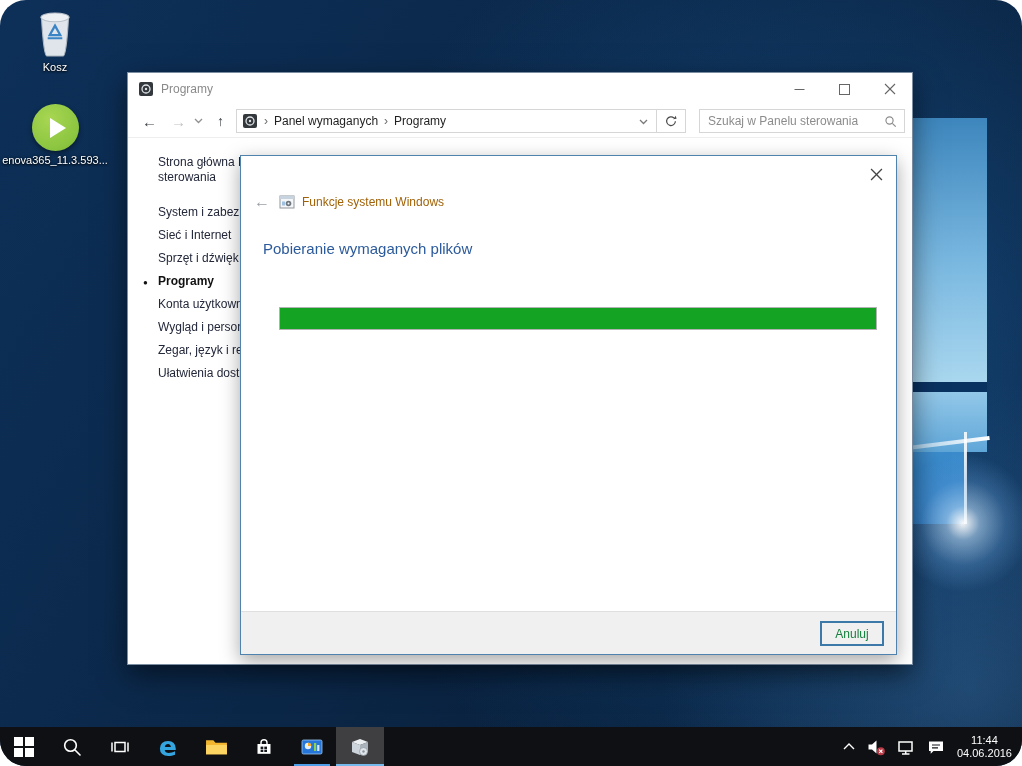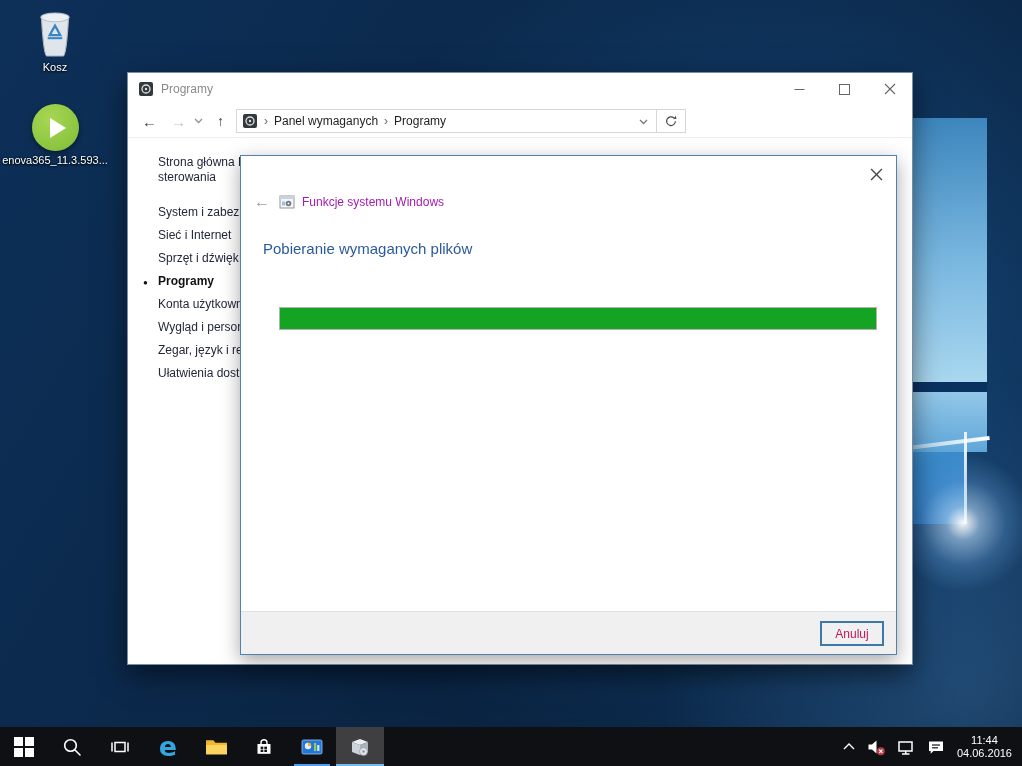--- a/index.html
+++ b/index.html
@@ -3,20 +3,21 @@
 <meta charset="utf-8">
 <style>
   * { margin:0; padding:0; box-sizing:border-box; }
   html,body { width:1022px; height:766px; overflow:hidden; }
   body { font-family:"Liberation Sans", sans-serif; }
   .desktop { position:relative; width:1022px; height:766px; overflow:hidden;
     background:
       radial-gradient(circle at 95% 90%, rgba(80,150,215,0.30), transparent 26%),
       radial-gradient(circle at 82% 48%, rgba(32,110,185,0.50), transparent 55%),
       linear-gradient(120deg,#0d3059 0%, #0b2748 45%, #07192f 100%);
+    border-radius: 26px;
   }
   
   .wp { position:absolute; }
   .wp-pane-top { left:870px; top:118px; width:117px; height:264px;
     background:linear-gradient(180deg,#3d86bd 0%, #7ab8e0 55%, #a9d7ef 100%); }
   .wp-mullion { left:870px; top:382px; width:117px; height:10px; background:#0a3261; }
   .wp-pane-mid { left:870px; top:392px; width:117px; height:60px;
     background:linear-gradient(180deg,#93c8e9,#5fa6d8); }
   .wp-beam { left:858px; top:444px; width:132px; height:4px; background:linear-gradient(90deg,rgba(255,255,255,0.05),#ffffff);
     transform:rotate(-7deg); filter:blur(0.6px); }
@@ -70,27 +71,27 @@
   .side-item.active { font-weight:bold; color:#111; }
   .side-item.active::before { content:"●"; position:absolute; left:-15px; font-size:8px; top:1px; color:#111; }
 
   
   .dialog { position:absolute; left:240px; top:155px; width:657px; height:500px; background:#fff;
     border:1px solid #4f83ad; box-shadow:0 6px 18px rgba(0,0,0,0.35); }
   .dlg-close { position:absolute; top:8px; right:10px; width:20px; height:20px; display:flex; align-items:center; justify-content:center; cursor:pointer; }
   .dlg-header { position:absolute; top:36px; left:0; right:0; height:20px; display:flex; align-items:center; }
   .dlg-back { margin-left:13px; color:#9aa0a6; font-size:16px; line-height:1; cursor:pointer; }
   .dlg-ico { margin-left:9px; }
-  .dlg-title { margin-left:7px; font-size:12px; color:#a21caf; }
+  .dlg-title { margin-left:7px; font-size:12px; color:#a16207; }
   .dlg-heading { position:absolute; left:22px; top:84px; font-size:15px; color:#2b5a9b; }
   .progress { position:absolute; left:38px; right:19px; top:151px; height:23px; border:1px solid #b2b2b2; background:#e6e6e6; }
   .progress .fill { height:100%; background:#14a323; width:100%; }
   .dlg-footer { position:absolute; left:0; right:0; bottom:0; height:43px; background:#f0f0f0; border-top:1px solid #dfdfdf; }
   .btn-cancel { position:absolute; right:12px; top:9px; width:64px; height:25px; background:#f0f0f0;
-    border:2px solid #3c78a8; font-size:12px; color:#be185d; font-family:"Liberation Sans",sans-serif; cursor:pointer; }
+    border:2px solid #3c78a8; font-size:12px; color:#15803d; font-family:"Liberation Sans",sans-serif; cursor:pointer; }
 
   
   .taskbar { position:absolute; left:0; bottom:0; width:1022px; height:39px; background:#0f1013; display:flex; align-items:stretch; z-index:50; }
   .tb-btn { width:48px; height:39px; display:flex; align-items:center; justify-content:center; cursor:pointer; position:relative; background:transparent; border:none; }
   .tb-btn.running::after { content:""; position:absolute; left:6px; right:6px; bottom:0; height:2px; background:#4f9ee8; }
   .tb-btn.active { background:rgba(255,255,255,0.20); }
   .tb-btn.active::after { left:0; right:0; background:#76b9ed; }
   .edge-e { color:#35a5e0; font-size:27px; font-weight:bold; font-family:"DejaVu Sans",sans-serif; line-height:1; }
   .tray { margin-left:auto; display:flex; align-items:flex-start; }
   .tray-btn { height:39px; display:flex; align-items:center; justify-content:center; cursor:pointer; padding:0 5px; }
@@ -182,20 +183,27 @@
           <div class="crumb-div"></div>
           <div class="refresh-btn">
             <svg width="14" height="14" viewBox="0 0 16 16">
               <path d="M13,8.2 a5,5 0 1 1 -1.6,-3.7" fill="none" stroke="#4a4a4a" stroke-width="1.4"></path>
               <polygon points="10.6,5.9 14.4,5.4 13.3,2" fill="#4a4a4a"></polygon>
             </svg>
           </div>
         </div>
       </div>
 
+      <div class="search-box">
+        <input type="text" placeholder="Szukaj w Panelu sterowania" style="">
+        <svg class="search-mag" width="13" height="13" viewBox="0 0 20 20">
+          <circle cx="8.5" cy="8.5" r="5.5" fill="none" stroke="#8c8c8c" stroke-width="1.8"></circle>
+          <line x1="12.8" y1="12.8" x2="18" y2="18" stroke="#8c8c8c" stroke-width="1.8"></line>
+        </svg>
+      </div>
     </div>
 
     <div class="win-content">
       <div class="sidebar">
         <div class="side-item two-line">Strona główna Panelu sterowania</div>
         <div class="side-item">System i zabezpieczenia</div>
         <div class="side-item">Sieć i Internet</div>
         <div class="side-item">Sprzęt i dźwięk</div>
         <div class="side-item active">Programy</div>
         <div class="side-item">Konta użytkowników</div>

